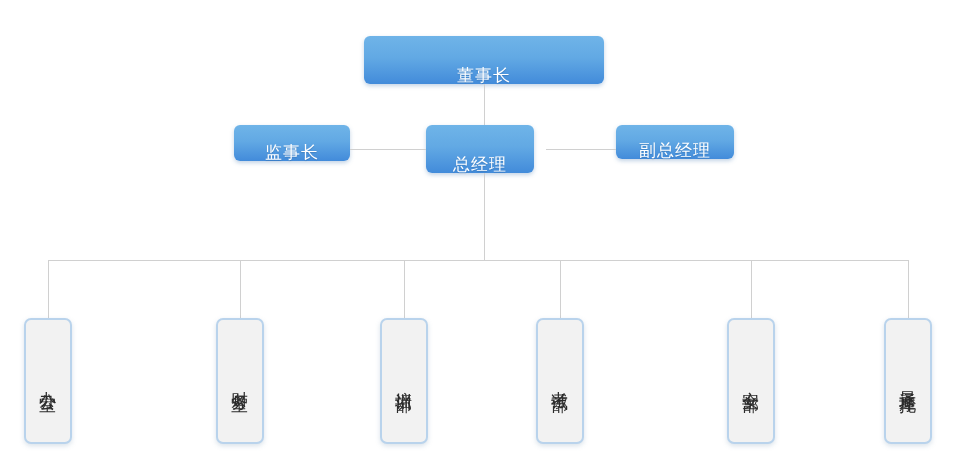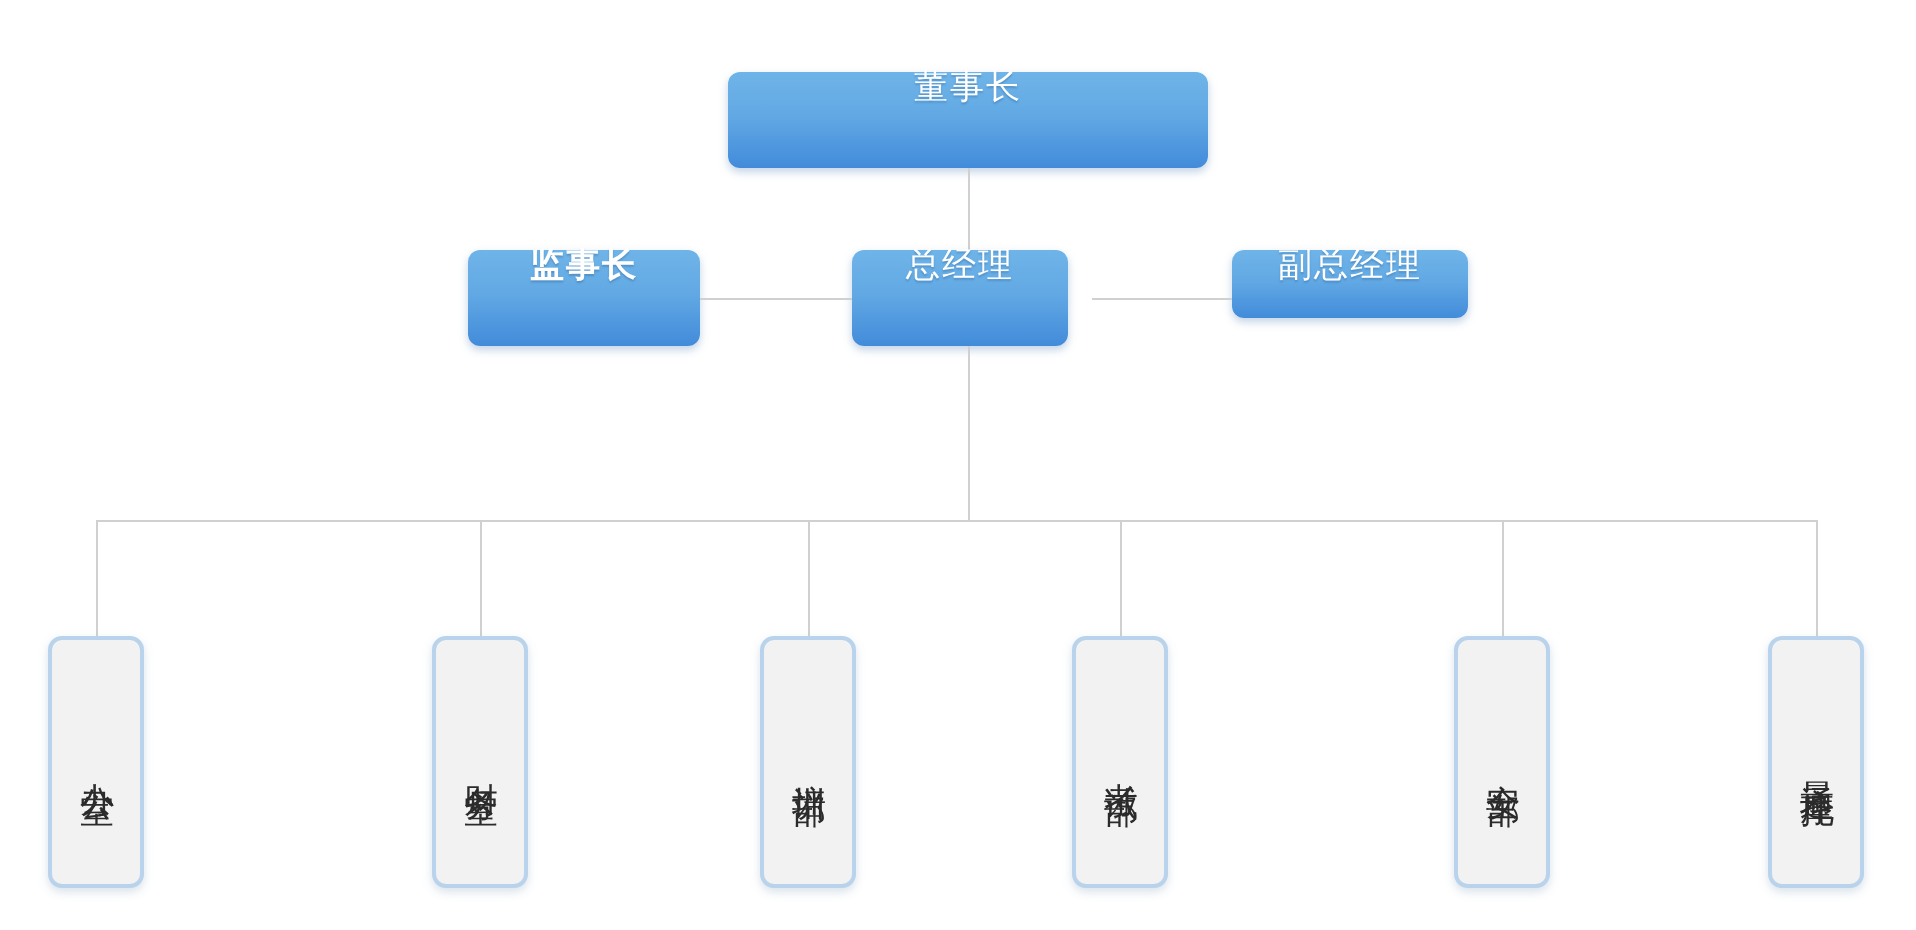--- a/index.html
+++ b/index.html
@@ -26,21 +26,21 @@
   .conn-v { width: 1px; }
   .conn-h { height: 1px; }
 
   
   .node-blue {
     position: absolute;
     border-radius: 6px;
     background: linear-gradient(to bottom, #6fb4e8 0%, #62a9e4 45%, #428bda 100%);
     box-shadow: 0 2px 4px rgba(80,130,180,0.35);
     display: flex;
-    align-items: flex-start;
+    align-items: flex-end;
     justify-content: center;
     box-sizing: border-box;
   }
   .node-blue .node-label {
     color: #ffffff;
     font-size: 17px;
     letter-spacing: 1px;
     line-height: 1;
     white-space: nowrap;
     text-shadow: 0 1px 1px rgba(40,90,140,0.35);
@@ -72,21 +72,21 @@
 <body>
 
 <div id="org-chart">
 
   <div class="node-blue" style="left:364px; top:36px; width:240px; height:48px;">
     <span class="node-label">董事长</span>
   </div>
 
   <div class="conn conn-v" style="left:484px; top:84px; width:1px; height:41px;"></div>
 
-  <div class="node-blue" style="left:234px; top:125px; width:116px; height:48px;font-weight:bold;">
+  <div class="node-blue" style="left:234px; top:125px; width:116px; height:36px;">
     <span class="node-label">监事长</span>
   </div>
 
   <div class="node-blue" style="left:426px; top:125px; width:108px; height:48px;">
     <span class="node-label">总经理</span>
   </div>
 
   <div class="node-blue" style="left:616px; top:125px; width:118px; height:34px;">
     <span class="node-label">副总经理</span>
   </div>

